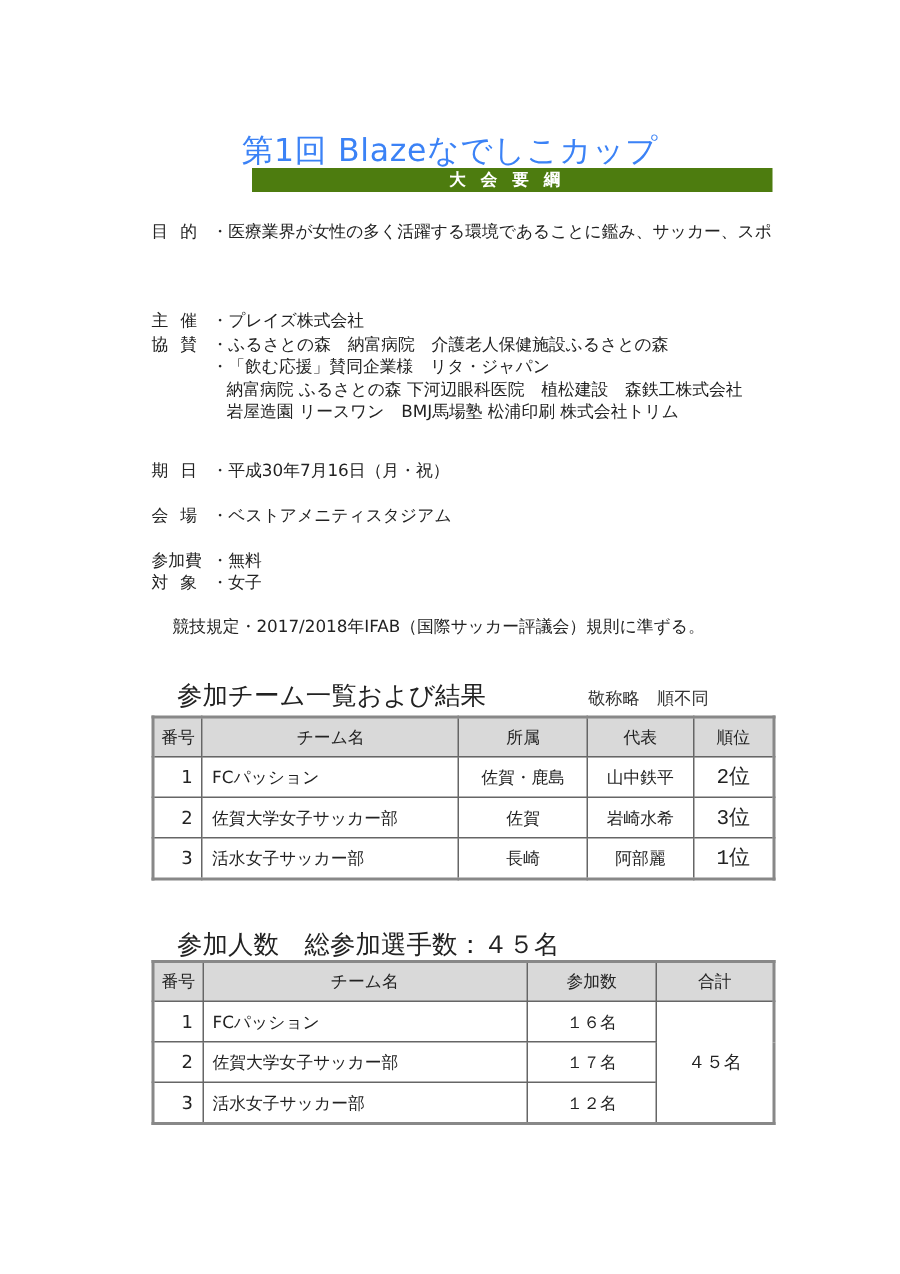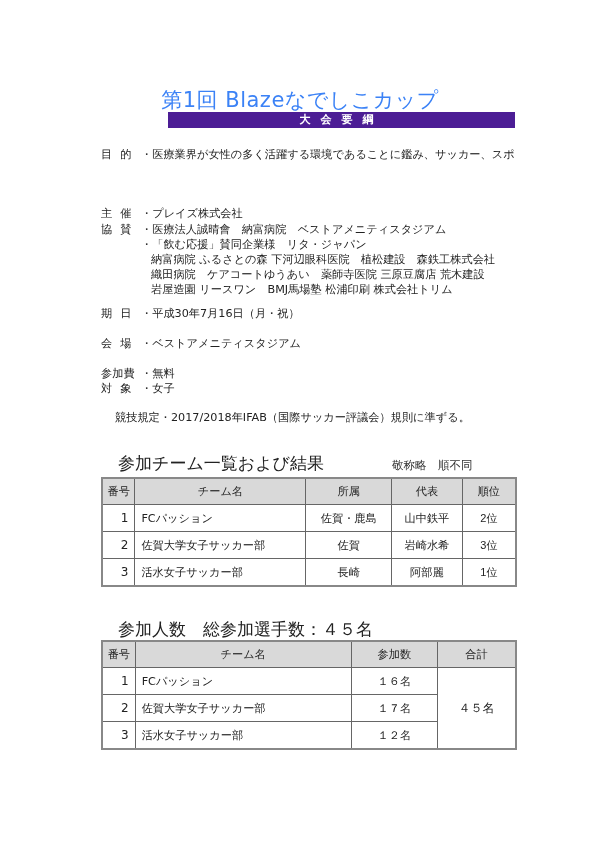--- a/index.html
+++ b/index.html
@@ -6,21 +6,21 @@
   body {
     width: 600px; height: 849px; position: relative; overflow: hidden;
     font-family: "DejaVu Sans", "Liberation Sans", sans-serif; color: #222;
   }
   .title {
     position: absolute; left: 0; width: 600px; top: 86px; text-align: center;
     font-size: 21px; letter-spacing: 0.5px; color: #3b82f6;
   }
   .banner {
     position: absolute; left: 168px; top: 112px; width: 347px; height: 16px;
-    background: #4c1d95; color: #ffffff; font-size: 11px; font-weight: bold;
+    background: #4d7c0f; color: #ffffff; font-size: 11px; font-weight: bold;
     text-align: center; line-height: 16px; letter-spacing: 10px;
   }
   .sec { position: absolute; left: 101px; font-size: 11.2px; line-height: 15px; color: #222; }
   .lbl { position: absolute; left: 0; top: 0; width: 40px; letter-spacing: 8px; }
   .lbl.tight { letter-spacing: 0; }
   .val { position: absolute; left: 40px; top: 0; white-space: nowrap; }
   .indent { padding-left: 10px; }
   .line { white-space: nowrap; }
   .rules { position: absolute; left: 115px; font-size: 11.2px; line-height: 15px; white-space: nowrap; }
   .h2 {
@@ -30,21 +30,21 @@
   table {
     position: absolute; border-collapse: collapse; font-size: 11.2px; color: #222;
     border: 2px solid #888;
   }
   th, td { border: 1px solid #666; padding: 0; }
   th { background: #d9d9d9; font-weight: normal; height: 25px; }
   td { height: 26px; }
   td.num { text-align: right; padding-right: 6px; font-size: 12px; }
   td.name { text-align: left; padding-left: 6px; }
   td.c { text-align: center; }
-  td.rank { text-align: center; font-family: Liberation Sans, sans-serif; font-size: 11px; }
+  td.rank { text-align: center; font-family: Liberation Mono, monospace; font-size: 14px; }
 </style>
 </head>
 <body>
 
 <div class="title">第1回 Blazeなでしこカップ</div>
 <div class="banner">大会要綱</div>
 
 <div class="sec" style="top:147px;">
   <span class="lbl">目的</span>
   <div class="val">
@@ -53,24 +53,23 @@
 </div>
 
 <div class="sec" style="top:206px;">
   <span class="lbl">主催</span>
   <span class="val">・プレイズ株式会社</span>
 </div>
 
 <div class="sec" style="top:222px;">
   <span class="lbl">協賛</span>
   <div class="val">
-    <div class="line">・医療法人誠晴會　納富病院　ベストアメニティスタジアム</div>
+    <div class="line">・ふるさとの森　納富病院　介護老人保健施設ふるさとの森</div>
     <div class="line">・「飲む応援」賛同企業様　リタ・ジャパン</div>
     <div class="line indent">納富病院 ふるさとの森 下河辺眼科医院　植松建設　森鉄工株式会社</div>
-    <div class="line indent">織田病院　ケアコートゆうあい　薬師寺医院 三原豆腐店 荒木建設</div>
     <div class="line indent">岩屋造園 リースワン　BMJ馬場塾 松浦印刷 株式会社トリム</div>
   </div>
 </div>
 
 <div class="sec" style="top:306px;">
   <span class="lbl">期日</span>
   <span class="val">・平成30年7月16日（月・祝）</span>
 </div>
 
 <div class="sec" style="top:336px;">

